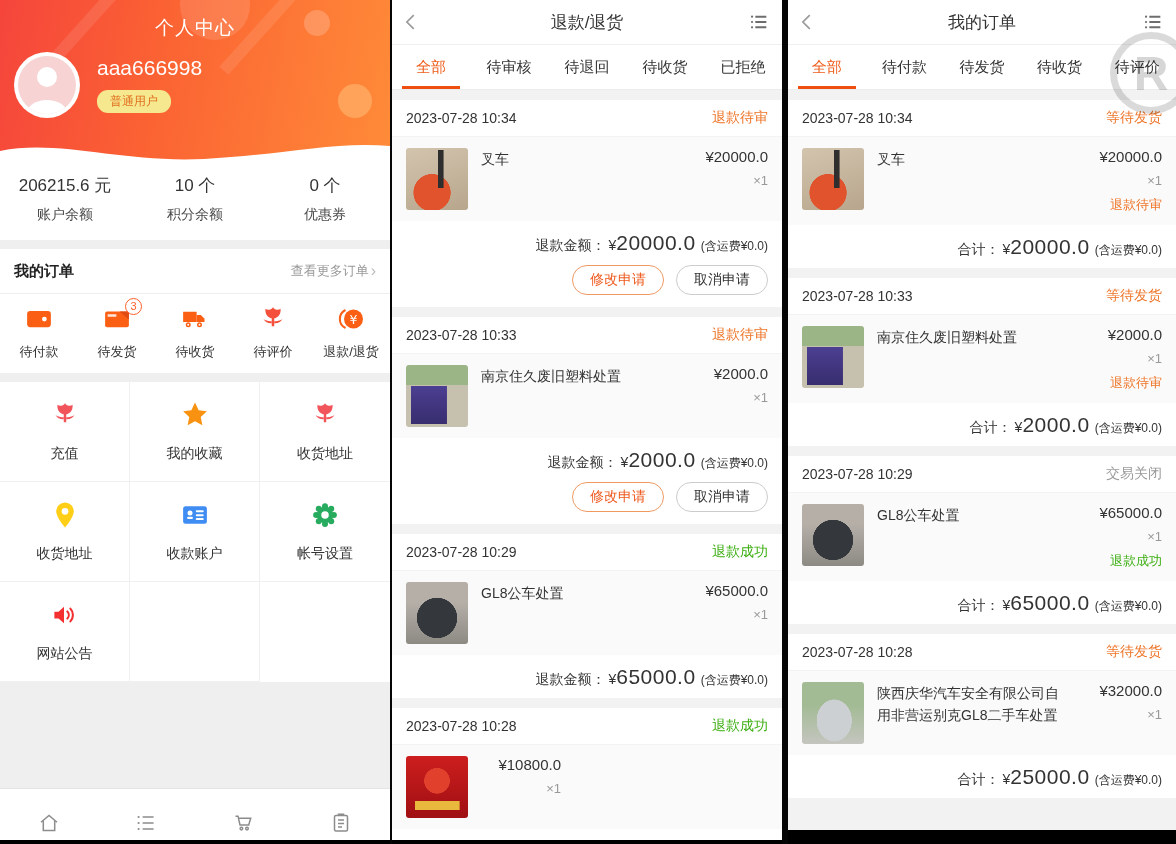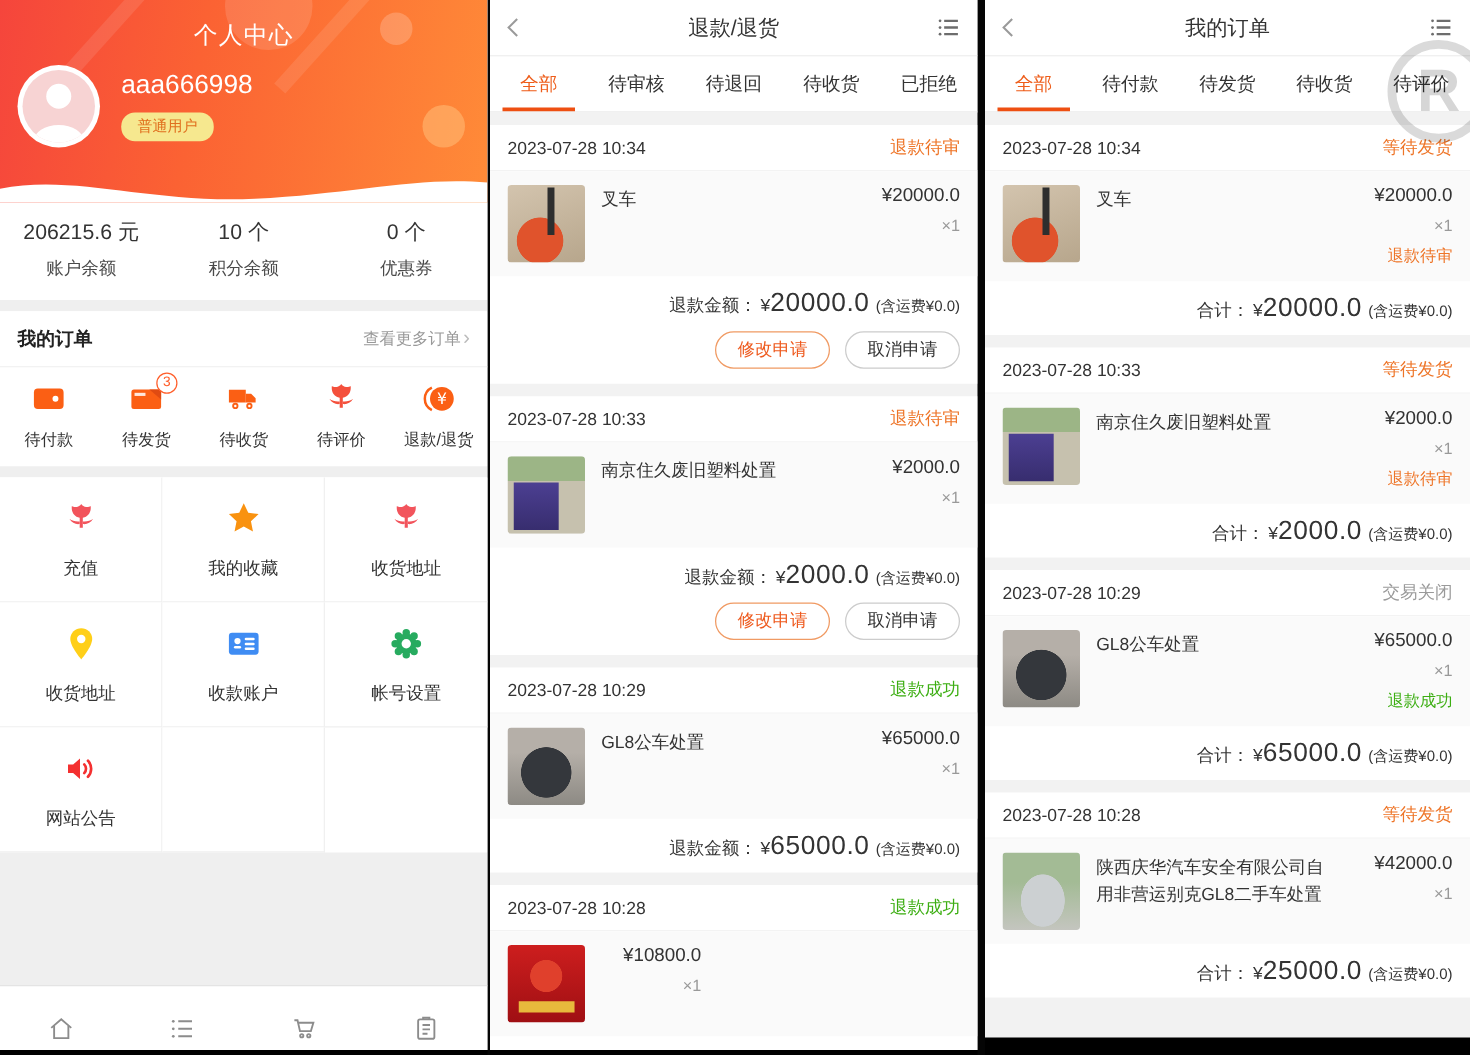--- a/index.html
+++ b/index.html
@@ -3,21 +3,21 @@
 <meta charset="utf-8">
 <style>
   * { box-sizing: border-box; margin: 0; padding: 0; }
   html,body { width:1176px; height:844px; overflow:hidden; }
   body { display:flex; background:#000; font-family:"Liberation Sans","DejaVu Sans",sans-serif; }
   .panel { background:#f2f2f2; position:relative; overflow:hidden; flex:none; }
   .divider { flex:none; background:#050505; height:844px; }
   .divider.thin { width:2px; } .divider.wide { width:6px; }
 
   
-  #panel-profile { width:390px; height:840px; display:flex; flex-direction:column; background:#ffffff; }
+  #panel-profile { width:390px; height:840px; display:flex; flex-direction:column; background:#a3a3a3; }
   .hero { height:162px; position:relative; flex:none;
     background:linear-gradient(100deg,#f5453c 0%,#fb6233 40%,#ff8b38 100%); overflow:hidden; }
   .hero .bub { position:absolute; border-radius:50%; background:rgba(255,255,255,.13); }
   .hero .bub.b1 { width:70px;height:70px; left:180px; top:-30px; }
   .hero .bub.b2 { width:26px;height:26px; right:60px; top:10px; background:rgba(255,255,255,.2);}
   .hero .bub.b3 { width:34px;height:34px; right:18px; top:84px; background:rgba(255,190,120,.55);}
   .hero .streak { position:absolute; width:12px; height:150px; background:rgba(255,255,255,.10); transform:rotate(42deg); }
   .hero .streak.s1 { left:70px; top:-40px; } .hero .streak.s2 { right:110px; top:-60px; }
   .hero-title { position:absolute; top:15px; left:0; width:100%; text-align:center; color:#fff; font-size:19px; letter-spacing:1px; }
   .hero-user { position:absolute; left:14px; top:52px; display:flex; }
@@ -562,21 +562,21 @@
 
     <div class="card">
       <div class="card-head">
         <span class="c-date">2023-07-28 10:28</span>
         <span class="c-status st-orange">等待发货</span>
       </div>
       <div class="prod">
         <div class="thumb ph-van"></div>
         <div class="prod-name">陕西庆华汽车安全有限公司自用非营运别克GL8二手车处置</div>
         <div class="prod-right">
-          <div class="p-price">¥42000.0</div>
+          <div class="p-price">¥32000.0</div>
           <div class="p-qty">×1</div>
         </div>
       </div>
       <div class="amount-row">
         <span class="a-label">合计：</span>
         <span class="a-cur">¥</span>
         <span class="a-big">25000.0</span>
         <span class="a-freight">(含运费¥0.0)</span>
       </div>
     </div>

